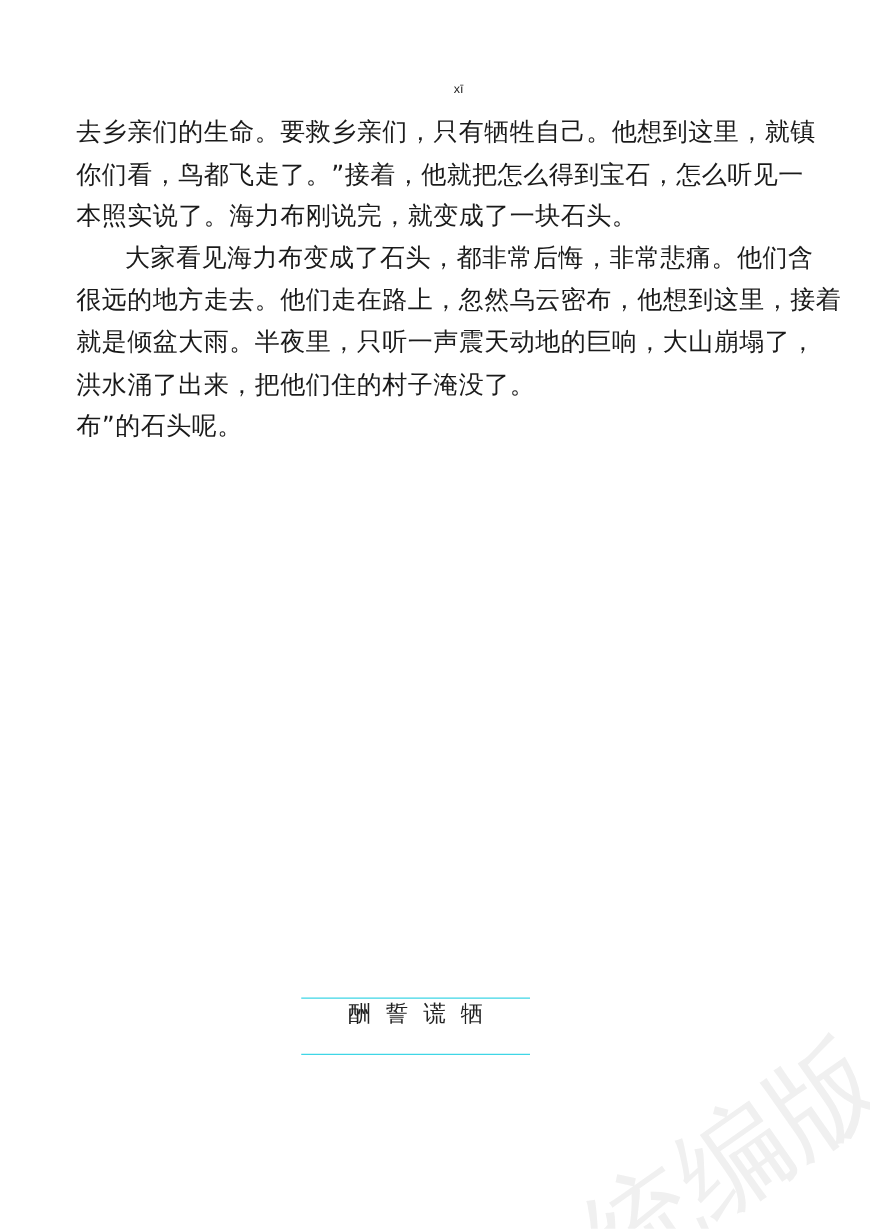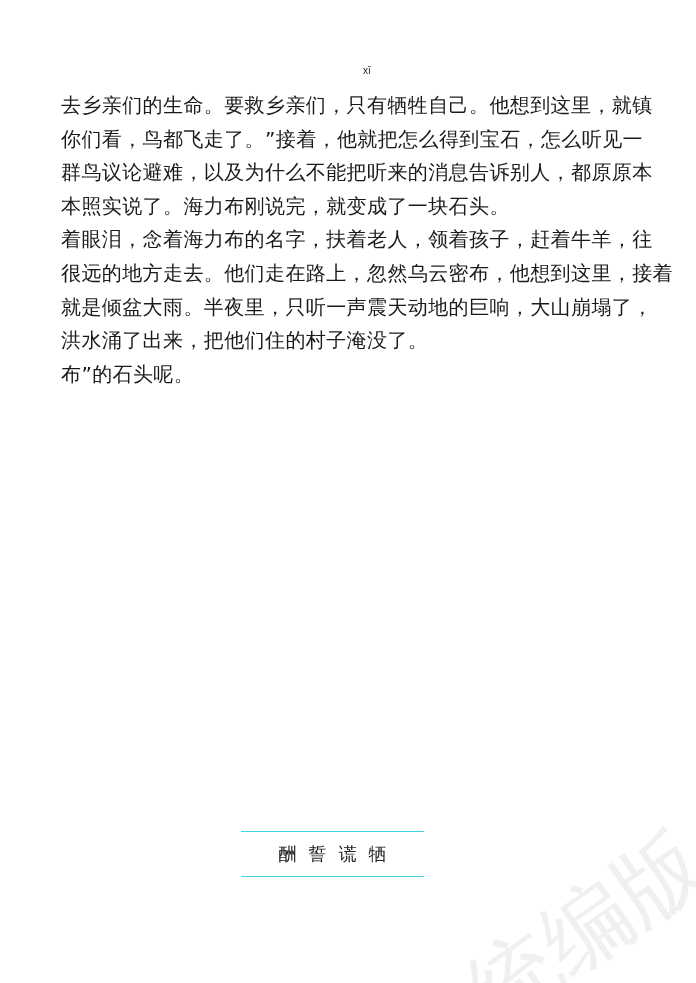--- a/index.html
+++ b/index.html
@@ -18,21 +18,21 @@
 
     .pinyin {
       position: absolute; left: 363px; top: 59px;
       font-size: 10px; line-height: 10px; color: #222;
       font-family: "Liberation Sans", sans-serif;
     }
 
     .title-box {
       position: absolute; left: 241px; top: 510px; width: 183px; height: 46px;
       border-top: 1.5px solid #3fd6e6; border-bottom: 1.5px solid #3fd6e6;
-      display: flex; align-items: center; justify-content: center;
+      display: flex; justify-content: center;
     }
     .title-box span {
       font-family: "DejaVu Serif", serif; font-size: 18px; letter-spacing: 12px;
       padding-left: 12px; color: #222;
     }
 
     .watermark {
       position: absolute; left: 445px; top: 730px; font-size: 88px; color: #ebebeb;
       transform: rotate(-35deg); transform-origin: left top; white-space: nowrap;
       font-family: "DejaVu Serif", serif; z-index: 0; opacity: 0.75;
@@ -46,25 +46,24 @@
 <div class="page">
 
   <div class="watermark">统编版</div>
 
   <span class="pinyin fg">xī</span>
 
   <div class="body-text fg">
     <div>
       <span class="line">去乡亲们的生命。要救乡亲们，只有牺牲自己。他想到这里，就镇</span>
       <span class="line">你们看，鸟都飞走了。”接着，他就把怎么得到宝石，怎么听见一</span>
-      <span class="line">群鸟议论避难，以及为什么不能把听来的消息告诉别人，都原原本</span>
       <span class="line">本照实说了。海力布刚说完，就变成了一块石头。</span>
     </div>
     <div>
-      <span class="line">着眼泪，念着海力布的名字，扶着老人，领着孩子，赶着牛羊，往</span>
+      <span class="line indent">大家看见海力布变成了石头，都非常后悔，非常悲痛。他们含</span>
       <span class="line">很远的地方走去。他们走在路上，忽然乌云密布，他想到这里，接着</span>
       <span class="line">就是倾盆大雨。半夜里，只听一声震天动地的巨响，大山崩塌了，</span>
       <span class="line">洪水涌了出来，把他们住的村子淹没了。</span>
     </div>
     <div>
       <span class="line">布”的石头呢。</span>
     </div>
   </div>
 
   <div class="title-box fg">

